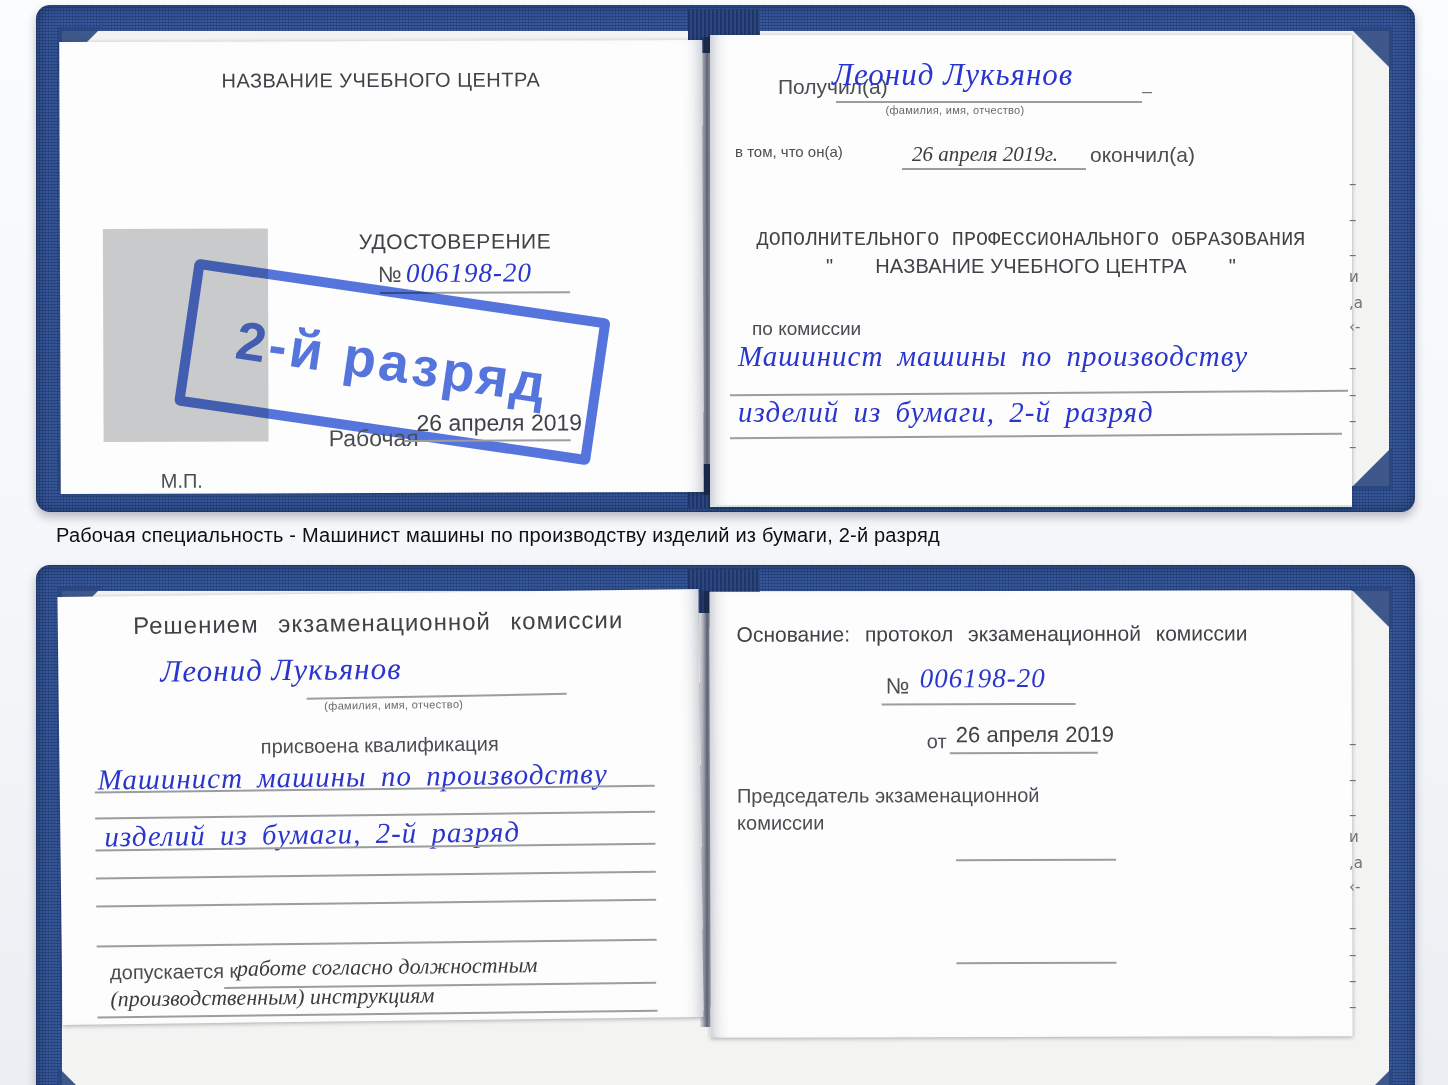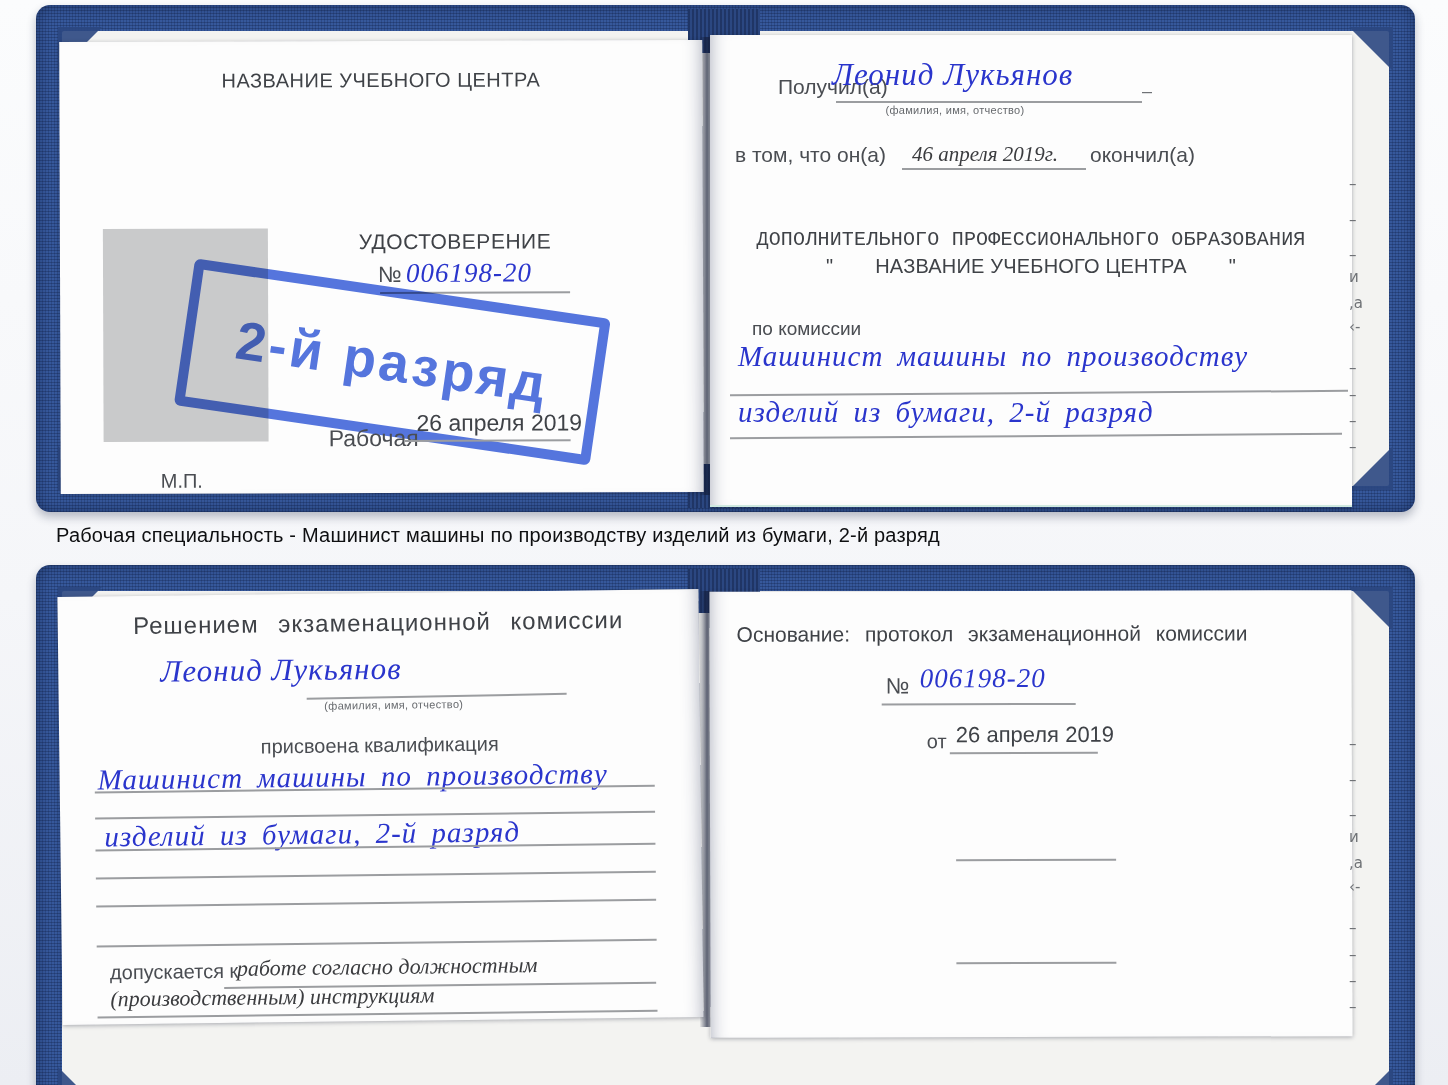--- a/index.html
+++ b/index.html
@@ -107,22 +107,22 @@
       <div class="abs print" style="left:100px;top:428px;font-size:20px;">М.П.</div>
     </div>
 
     <div class="page right pg-front-right">
       <div class="abs print" style="left:25px;top:40px;font-size:21px;margin-left:43px;">Получил(а)</div>
       <div class="abs hand" style="left:122px;top:22px;font-size:31px;">Леонид Лукьянов</div>
       <div class="rline" style="left:126px;top:66px;width:306px;"></div>
       <div class="abs hint" style="left:170px;top:69px;width:150px;text-align:center;">(фамилия, имя, отчество)</div>
       <div class="abs print" style="left:432px;top:46px;font-size:18px;color:#6f7276;">–</div>
 
-      <div class="abs print" style="left:25px;top:108px;font-size:21px;">в том, что он(а)</div>
-      <div class="abs serifit" style="left:202px;top:107px;font-size:21px;">46 апреля 2019г.</div>
+      <div class="abs print" style="left:25px;top:108px;font-size:15px;">в том, что он(а)</div>
+      <div class="abs serifit" style="left:202px;top:107px;font-size:21px;">26 апреля 2019г.</div>
       <div class="rline" style="left:192px;top:133px;width:184px;"></div>
       <div class="abs print" style="left:380px;top:108px;font-size:21px;">окончил(а)</div>
 
       <div class="abs ctr print dark" style="top:193px;font-size:20px;letter-spacing:.2px;font-family:Liberation Mono, monospace;">ДОПОЛНИТЕЛЬНОГО ПРОФЕССИОНАЛЬНОГО ОБРАЗОВАНИЯ</div>
       <div class="abs ctr" style="top:220px;display:flex;justify-content:center;gap:42px;">
         <span class="print dark" style="font-size:20px;">"</span>
         <span class="print dark" style="font-size:20px;letter-spacing:.2px;">НАЗВАНИЕ УЧЕБНОГО ЦЕНТРА</span>
         <span class="print dark" style="font-size:20px;">"</span>
       </div>
 
@@ -188,20 +188,24 @@
       <div class="abs print dark" style="left:27px;top:31px;font-size:21px;word-spacing:9px;">Основание: протокол экзаменационной комиссии</div>
 
       <div class="abs print" style="left:176px;top:82px;font-size:22px;">№</div>
       <div class="abs hand" style="left:210px;top:72px;font-size:27px;">006198-20</div>
       <div class="rline" style="left:172px;top:112px;width:194px;"></div>
 
       <div class="abs print" style="left:217px;top:139px;font-size:20px;">от</div>
       <div class="abs print dark" style="left:246px;top:131px;font-size:22px;">26 апреля 2019</div>
       <div class="rline" style="left:240px;top:161px;width:148px;"></div>
 
+      <div class="abs print" style="left:27px;top:191px;font-size:20px;line-height:27px;">
+        <div>Председатель экзаменационной</div>
+        <div>комиссии</div>
+      </div>
       <div class="rline" style="left:246px;top:268px;width:160px;"></div>
 
       <div class="rline" style="left:246px;top:371px;width:160px;"></div>
     </div>
 
     <div>
       <span class="em" style="top:170px">–</span>
       <span class="em" style="top:206px">–</span>
       <span class="em" style="top:241px">–</span>
       <span class="em" style="top:263px">и</span>

